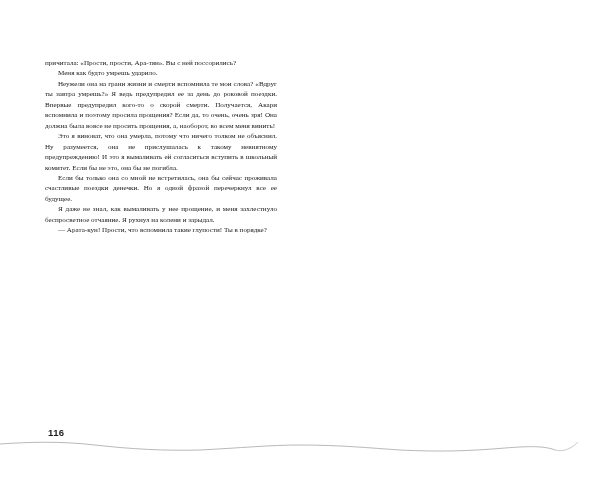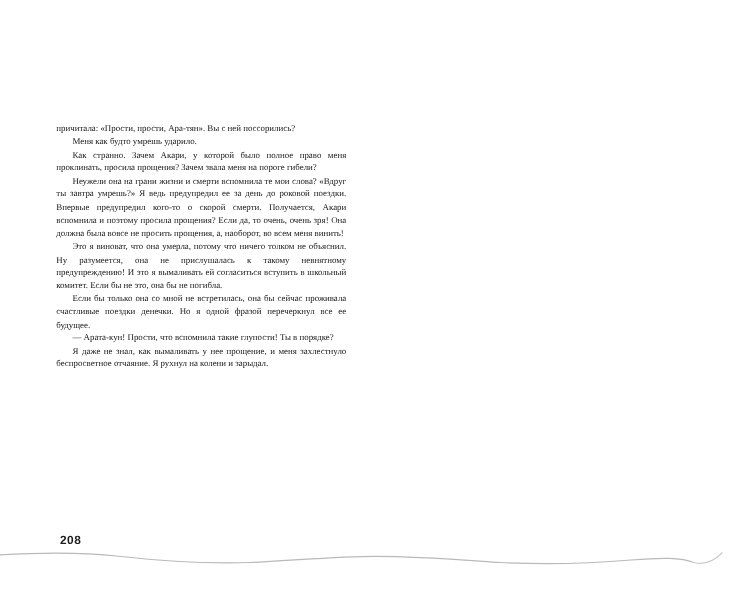--- a/index.html
+++ b/index.html
@@ -59,21 +59,21 @@
     text-justify: inter-word;
     hyphens: manual;
     color: #202020;
   }
   .page-left .text-column  { left: 45px;  top: 58px; }
 
   .text-column p {
     margin: 0;
     text-indent: 13px;
   }
-  .text-column p.no-indent { text-indent: 0; margin-top: 40px; }
+  .text-column p.no-indent { text-indent: 0; }
 
   
   .folio {
     position: absolute;
     left: 48px;
     top: 427px;
     font-family: "Liberation Sans", sans-serif;
     font-size: 9.5px;
     font-weight: 700;
     letter-spacing: 0.4px;
@@ -95,28 +95,27 @@
 
 <div id="book-spread">
 
   <div class="scan-edge-right"></div>
   <div class="scan-edge-bottom"></div>
 
   <div class="page page-left">
     <div class="text-column">
       <p class="no-indent">причитала: «Прости, прости, Ара-тян». Вы с ней поссорились?</p>
       <p>Меня как будто умрешь ударило.</p>
-      <p>Как странно. Зачем Акари, у которой было полное право меня проклинать, просила прощения? Зачем звала меня на пороге гибели?</p>
       <p>Неужели она на грани жизни и смерти вспомнила те мои слова? «Вдруг ты завтра умрешь?» Я ведь предупредил ее за день до роковой поездки. Впервые предупредил кого-то о скорой смерти. Получается, Акари вспомнила и поэтому просила прощения? Если да, то очень, очень зря! Она должна была вовсе не просить прощения, а, наоборот, во всем меня винить!</p>
       <p>Это я виноват, что она умерла, потому что ничего толком не объяснил. Ну разумеется, она не прислушалась к такому невнятному предупреждению! И это я вымаливать ей согласиться вступить в школьный комитет. Если бы не это, она бы не погибла.</p>
       <p>Если бы только она со мной не встретилась, она бы сейчас проживала счастливые поездки денечки. Но я одной фразой перечеркнул все ее будущее.</p>
+      <p>Я даже не знал, как вымаливать у нее прощение, и меня захлестнуло беспросветное отчаяние. Я рухнул на колени и зарыдал.</p>
       <p>— Арата-кун! Прости, что вспомнила такие глупости! Ты в порядке?</p>
-      <p>Я даже не знал, как вымаливать у нее прощение, и меня захлестнуло беспросветное отчаяние. Я рухнул на колени и зарыдал.</p>
     </div>
-    <div class="folio">208</div>
+    <div class="folio">116</div>
   </div>
 
   <div class="page page-right">
     
 
     
     
 
     
     

